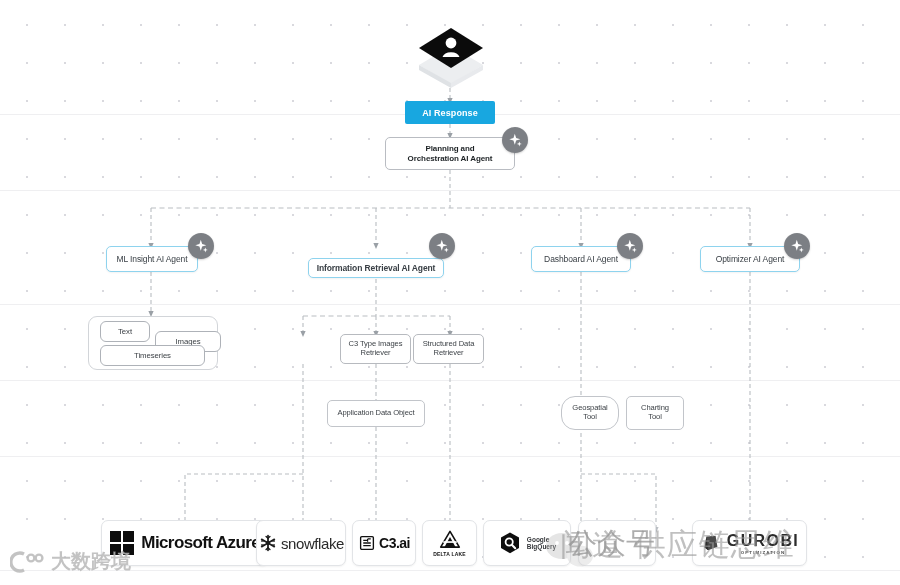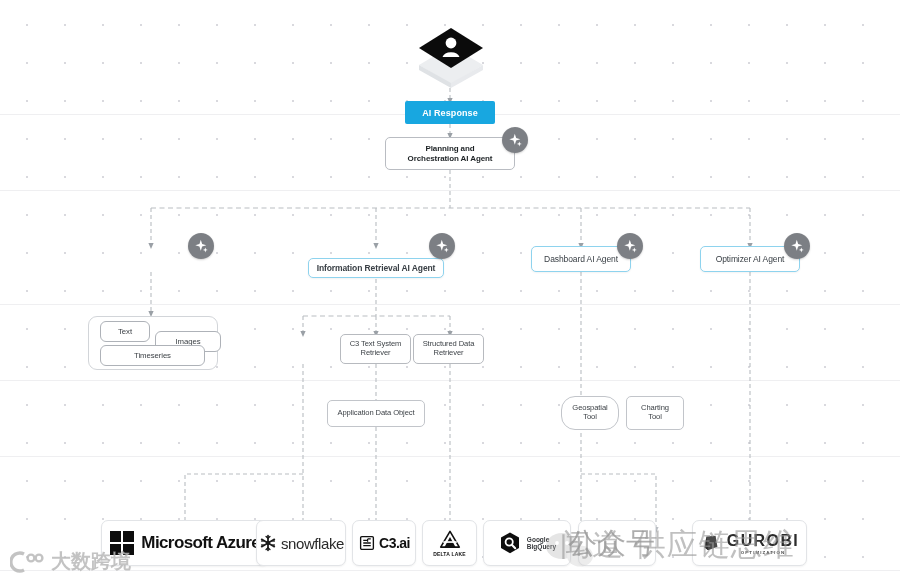--- a/index.html
+++ b/index.html
@@ -178,20 +178,21 @@
     <span>Planning and</span>
     <span>Orchestration AI Agent</span>
   </div>
   <div class="sparkle" style="left:502px;top:127px;">
     <svg viewBox="0 0 24 24">
       <path d="M11 2.4 L12.9 8.3 L18.8 10.2 L12.9 12.1 L11 18 L9.1 12.1 L3.2 10.2 L9.1 8.3 Z" fill="#ffffff"></path>
       <path d="M17.4 13.3 L18.3 15.9 L20.9 16.8 L18.3 17.7 L17.4 20.3 L16.5 17.7 L13.9 16.8 L16.5 15.9 Z" fill="#ffffff"></path>
     </svg>
   </div>
 
+  <div class="node agent" style="left:106px;top:246px;width:92px;height:26px;">ML Insight AI Agent</div>
   <div class="sparkle" style="left:188px;top:233px;">
     <svg viewBox="0 0 24 24">
       <path d="M11 2.4 L12.9 8.3 L18.8 10.2 L12.9 12.1 L11 18 L9.1 12.1 L3.2 10.2 L9.1 8.3 Z" fill="#ffffff"></path>
       <path d="M17.4 13.3 L18.3 15.9 L20.9 16.8 L18.3 17.7 L17.4 20.3 L16.5 17.7 L13.9 16.8 L16.5 15.9 Z" fill="#ffffff"></path>
     </svg>
   </div>
 
   <div class="node agent" style="left:308px;top:258px;width:136px;height:20px;font-weight:bold;">Information Retrieval AI Agent</div>
   <div class="sparkle" style="left:429px;top:233px;">
     <svg viewBox="0 0 24 24">
@@ -215,21 +216,21 @@
       <path d="M17.4 13.3 L18.3 15.9 L20.9 16.8 L18.3 17.7 L17.4 20.3 L16.5 17.7 L13.9 16.8 L16.5 15.9 Z" fill="#ffffff"></path>
     </svg>
   </div>
 
   <div class="group-box" style="left:88px;top:316px;width:130px;height:54px;"></div>
   <div class="node chip" style="left:100px;top:321px;width:50px;height:21px;">Text</div>
   <div class="node chip" style="left:155px;top:331px;width:66px;height:21px;">Images</div>
   <div class="node chip" style="left:100px;top:345px;width:105px;height:21px;">Timeseries</div>
 
   <div class="node retriever" style="left:340px;top:334px;width:71px;height:30px;flex-direction:column;gap:0px;">
-    <span>C3 Text System</span>
+    <span>C3 Type Images</span>
     <span>Retriever</span>
   </div>
   <div class="node retriever" style="left:413px;top:334px;width:71px;height:30px;flex-direction:column;gap:0px;text-align:center;">
     <span>Structured Data</span>
     <span>Retriever</span>
   </div>
 
   <div class="node tool" style="left:327px;top:400px;width:98px;height:27px;">Application Data Object</div>
 
   <div class="node tool" style="left:561px;top:396px;width:58px;height:34px;flex-direction:column;gap:0px;border-radius:14px;">

